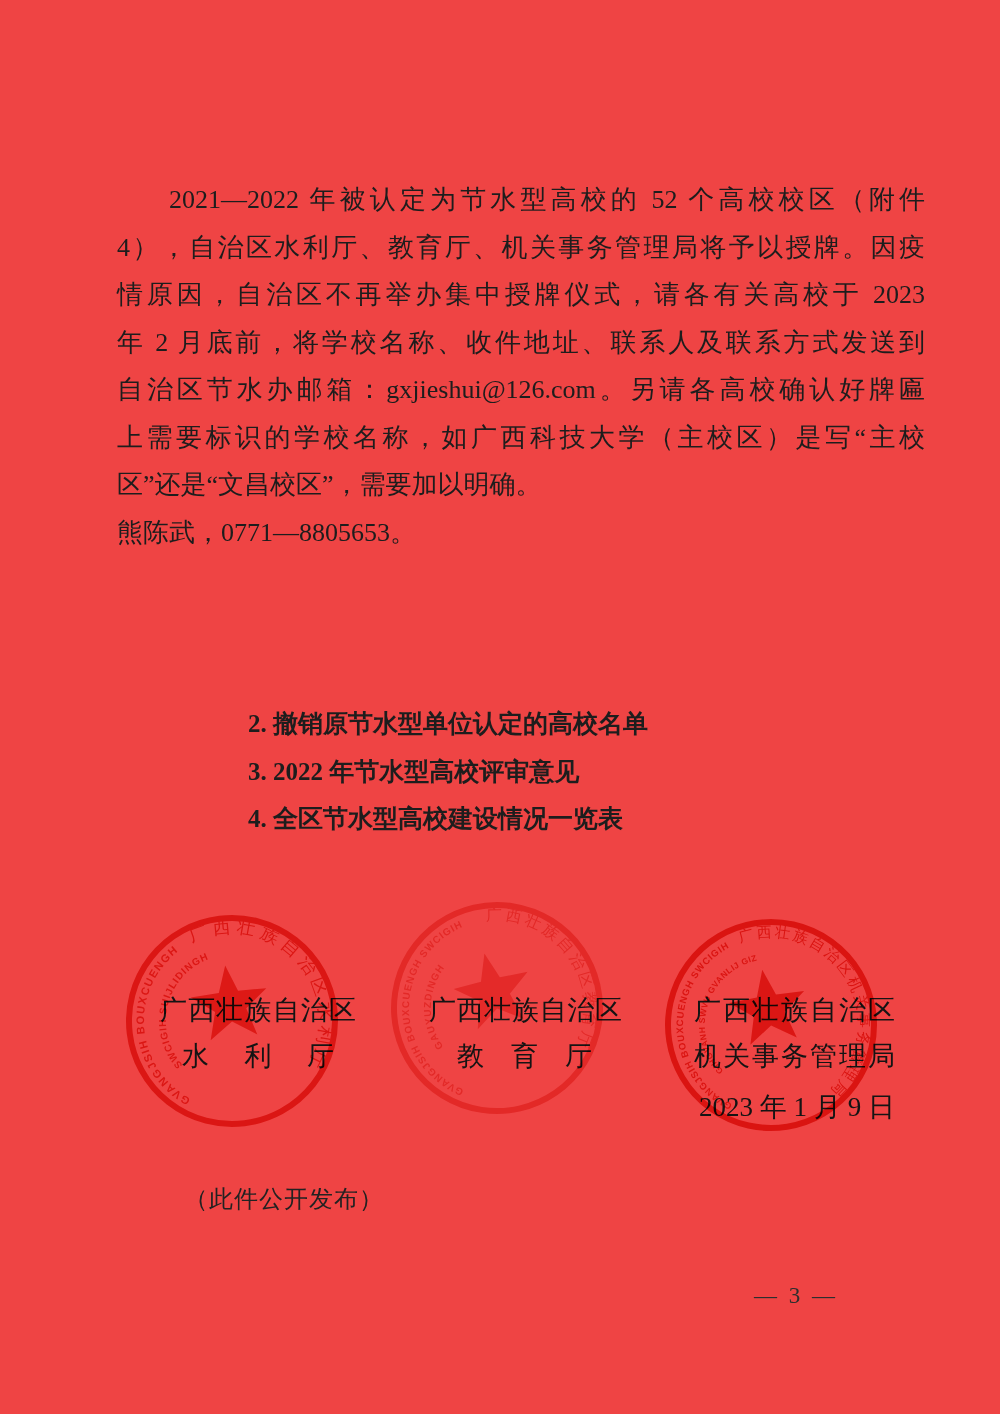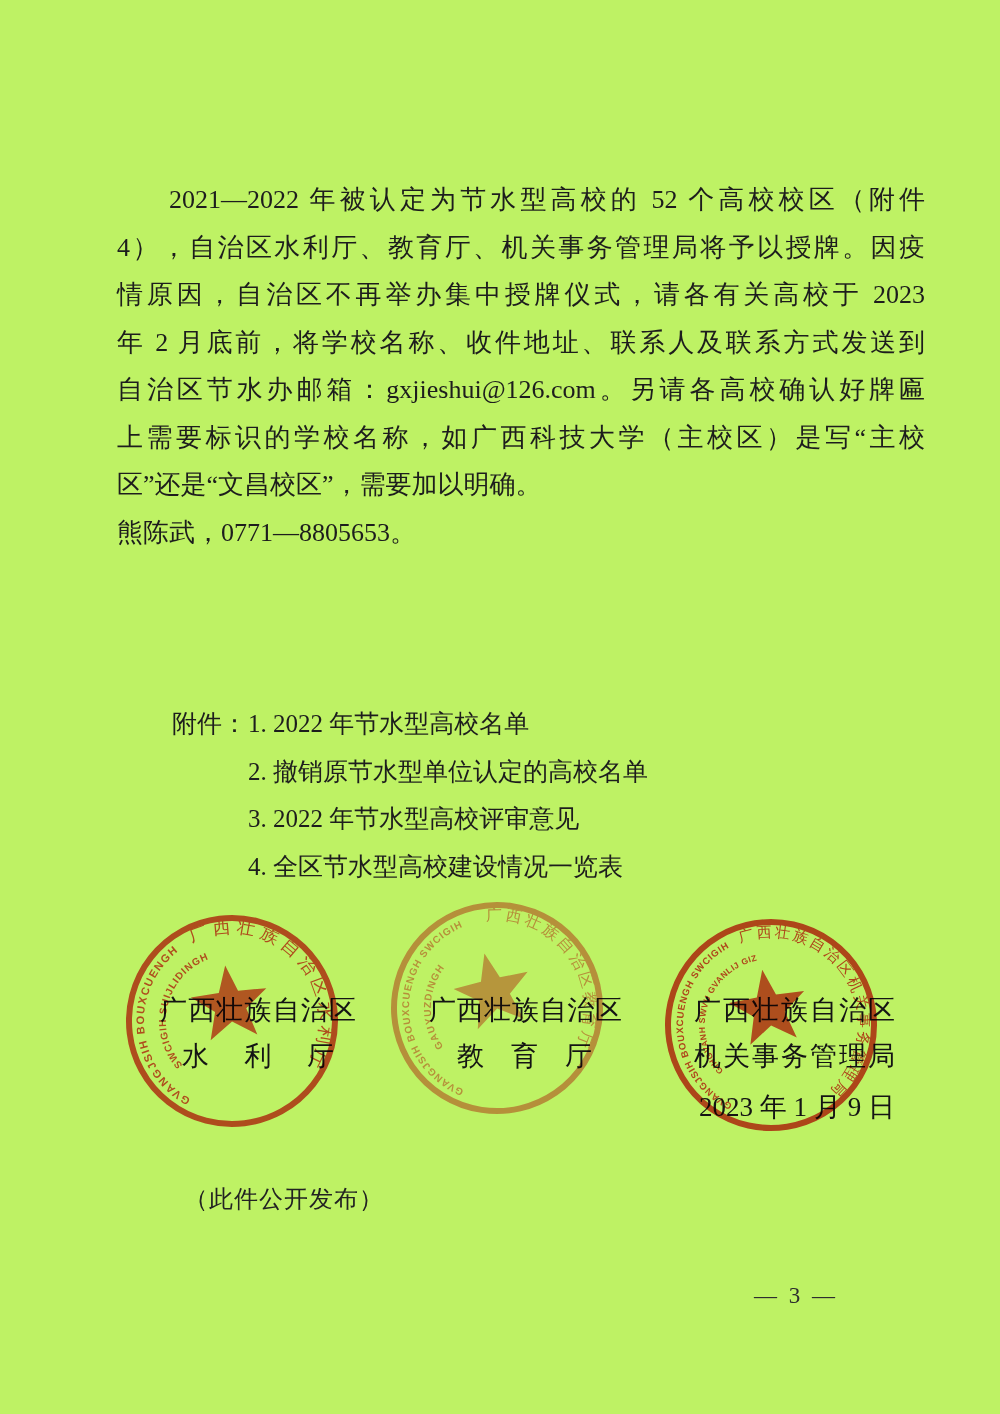--- a/index.html
+++ b/index.html
@@ -17,21 +17,21 @@
   
   .para { position: absolute; left: 117px; width: 808px; font-size: 26px; line-height: 47.5px; }
   .para .line { text-align: justify; }
   .para .line.fill { text-align-last: justify; }
   .para .line.indent { text-indent: 52px; }
   .p1 { top: 176px; }
   .p2 { top: 509px; }
   
   .attach { position: absolute; left: 172px; top: 700px; font-size: 25px; line-height: 47.6px; }
   .attach-label { display: inline-block; width: 76px; }
-  .attach-item { padding-left: 76px; }
+  .attach-item { padding-left: 76px; font-weight: bold; }
   
   .seal-text {
     position: absolute;
     font-size: 27px;
     line-height: 31px;
     color: #141414;
     text-align: justify;
     text-align-last: justify;
     white-space: nowrap;
     z-index: 1;
@@ -57,40 +57,37 @@
   .seal-3 { left: 651px; top: 905px;  opacity: 0.92; transform: rotate(-9deg); }
   .seal-2 .ring-latin { font-size: 10px; letter-spacing: 1px; }
   .seal-2 .ring-cn    { font-size: 16px; letter-spacing: 3px; }
   .seal-3 .ring-latin { font-size: 9.5px; letter-spacing: 0.8px; }
   .seal-3 .ring-cn    { font-size: 15px; letter-spacing: 2.5px; }
   .seal-3 .ring-inner { font-size: 8.5px; letter-spacing: 0.5px; }
 </style>
 </head>
 <body>
 
-<div class="page" style="background: #bef264;">
+<div class="page" style="background: #ef4444;">
 
   <div class="para p1">
     <div class="line indent fill">2021—2022 年被认定为节水型高校的 52 个高校校区（附件</div>
     <div class="line fill">4），自治区水利厅、教育厅、机关事务管理局将予以授牌。因疫</div>
     <div class="line fill">情原因，自治区不再举办集中授牌仪式，请各有关高校于 2023</div>
     <div class="line fill">年 2 月底前，将学校名称、收件地址、联系人及联系方式发送到</div>
     <div class="line fill">自治区节水办邮箱：gxjieshui@126.com。另请各高校确认好牌匾</div>
     <div class="line fill">上需要标识的学校名称，如广西科技大学（主校区）是写“主校</div>
     <div class="line">区”还是“文昌校区”，需要加以明确。</div>
   </div>
 
   <div class="para p2">
     <div class="line">熊陈武，0771—8805653。</div>
   </div>
 
   <div class="attach">
-    <div class="attach-line1">
-      <span class="attach-label">附件：</span><span>1. 2022 年节水型高校名单</span>
-    </div>
     <div class="attach-item">2. 撤销原节水型单位认定的高校名单</div>
     <div class="attach-item">3. 2022 年节水型高校评审意见</div>
     <div class="attach-item">4. 全区节水型高校建设情况一览表</div>
   </div>
 
   <div class="seal-text" style="left:136px; top:995px; width:196px;">广西壮族自治区</div>
   <div class="seal-text" style="left:158px; top:1041px; width:152px;">水利厅</div>
 
   <div class="seal-text" style="left:405px; top:995px; width:193px;">广西壮族自治区</div>
   <div class="seal-text" style="left:433px; top:1041px; width:135px;">教育厅</div>

